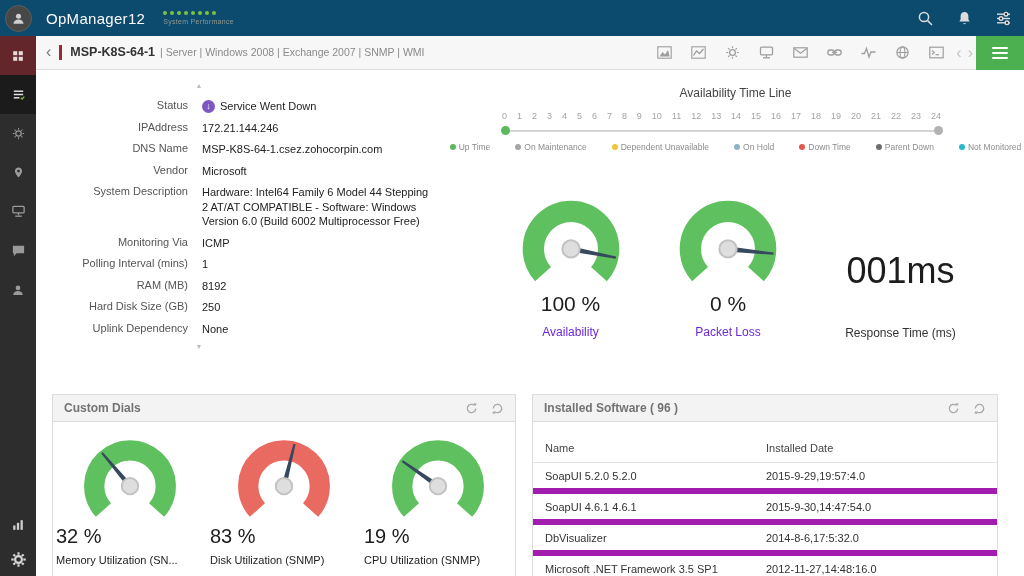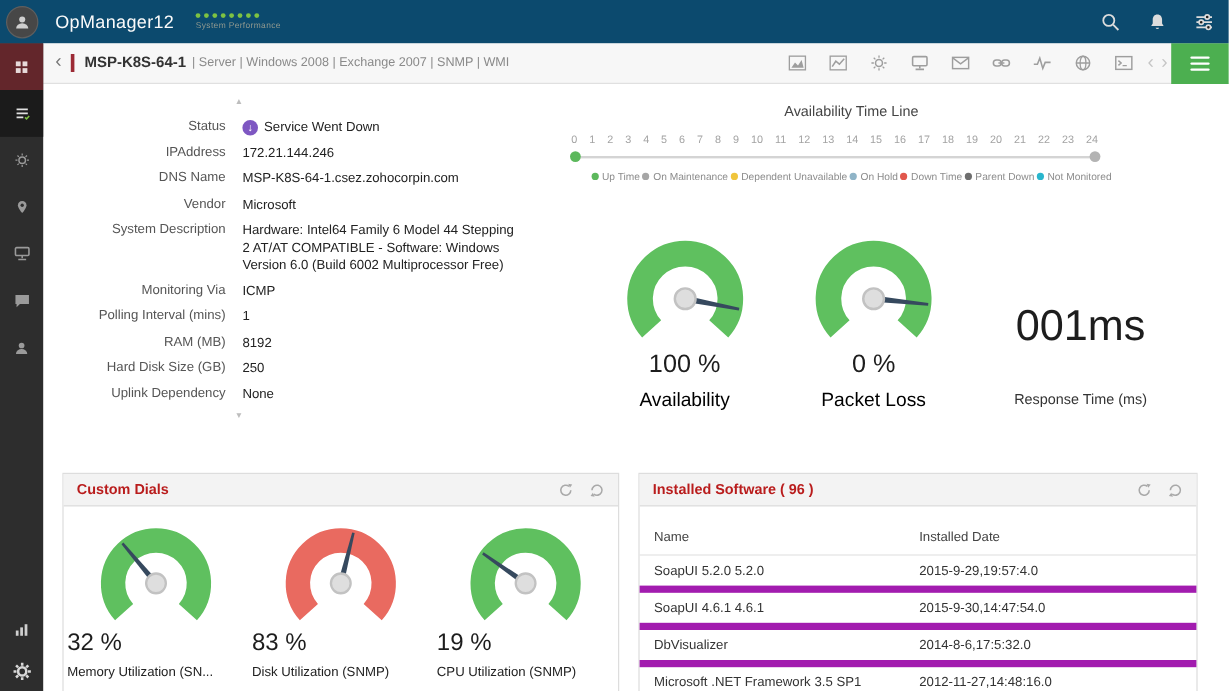--- a/index.html
+++ b/index.html
@@ -53,52 +53,52 @@
     font-size:7px;height:11px;cursor:pointer}
   .drows{margin-top:6px}
   .drow{display:flex;margin-bottom:7px}
   .dlabel{width:142px;text-align:right;font-size:11px;color:#555;flex:none;line-height:13px}
   .dvalue{margin-left:14px;font-size:11px;color:#222;max-width:232px;line-height:1.32}
   .statusval{display:flex;align-items:center;gap:5px}
   .status-ico{width:13px;height:13px;border-radius:50%;background:#7e57c2;color:#fff;
     font-size:9px;line-height:13px;text-align:center;display:inline-block;flex:none}
 
   
-  .timeline{position:absolute;left:416px;top:16px;width:515px}
+  .timeline{position:absolute;left:442px;top:16px;width:515px}
   .tl-title{text-align:center;font-size:12px;color:#444}
   .tl-ticks{display:flex;justify-content:space-between;margin-top:11px;
     padding:0 52px 0 24px;font-size:9px;color:#a3a3a3}
   .tl-track{position:relative;height:2px;background:#d4d4d4;margin:9px 54px 0 24px}
   .tl-dot-start{position:absolute;left:-1px;top:-4px;width:9px;height:9px;border-radius:50%;
     background:#5cb85c;cursor:pointer}
   .tl-dot-end{position:absolute;right:-4px;top:-4px;width:9px;height:9px;border-radius:50%;
     background:#b3b3b3;cursor:pointer}
-  .tl-legend{display:flex;justify-content:center;gap:2px;margin-top:10px;font-size:8.5px;
+  .tl-legend{display:flex;justify-content:center;gap:25px;margin-top:10px;font-size:8.5px;
     color:#8c8c8c;white-space:nowrap}
   .legend-item{display:flex;align-items:center;gap:3px}
   .legend-dot{width:6px;height:6px;border-radius:50%;display:inline-block;flex:none}
 
   
   .vitals{position:absolute;left:452px;top:122px;display:flex}
   .vgauge{width:165px;text-align:center}
   .gauge-svg{display:block;margin:0 auto}
   .vgauge .gauge-svg{width:122px}
   .vvalue{font-size:21px;color:#1d1d1d;margin-top:2px}
-  .vlabel{font-size:16px;color:#000000;margin-top:9px}
+  .vlabel{font-size:12px;color:#6d28d9;margin-top:9px}
   .response{width:195px;text-align:center;padding-top:58px}
   .rvalue{font-size:36px;color:#1d1d1d}
   .rlabel{font-size:12px;color:#333;margin-top:34px}
 
   
   .panel{position:absolute;top:324px;border:1px solid #ddd;background:#fff}
   .panel.dials{left:16px;width:464px;height:215px}
   .panel.soft{left:496px;width:466px;height:215px}
   .phead{height:27px;background:#f3f3f3;border-bottom:1px solid #ddd;display:flex;
     align-items:center;padding:0 11px}
-  .ptitle{font-size:12px;font-weight:bold;color:#b91c1c}
+  .ptitle{font-size:12px;font-weight:bold;color:#737373}
   .picons{margin-left:auto;display:flex;gap:13px;align-items:center}
   .p-icon{width:13px;height:13px;opacity:.7;cursor:pointer;display:block}
 
   .dials-body{display:flex;justify-content:space-around;padding-top:10px}
   .dial{width:148px;text-align:left}
   .dial .gauge-svg{width:116px}
   .dial .vvalue{font-size:20px;margin-top:0}
   .dial-label{font-size:11px;color:#222;margin-top:6px;white-space:nowrap}
 
   .soft-table{margin-top:12px}

